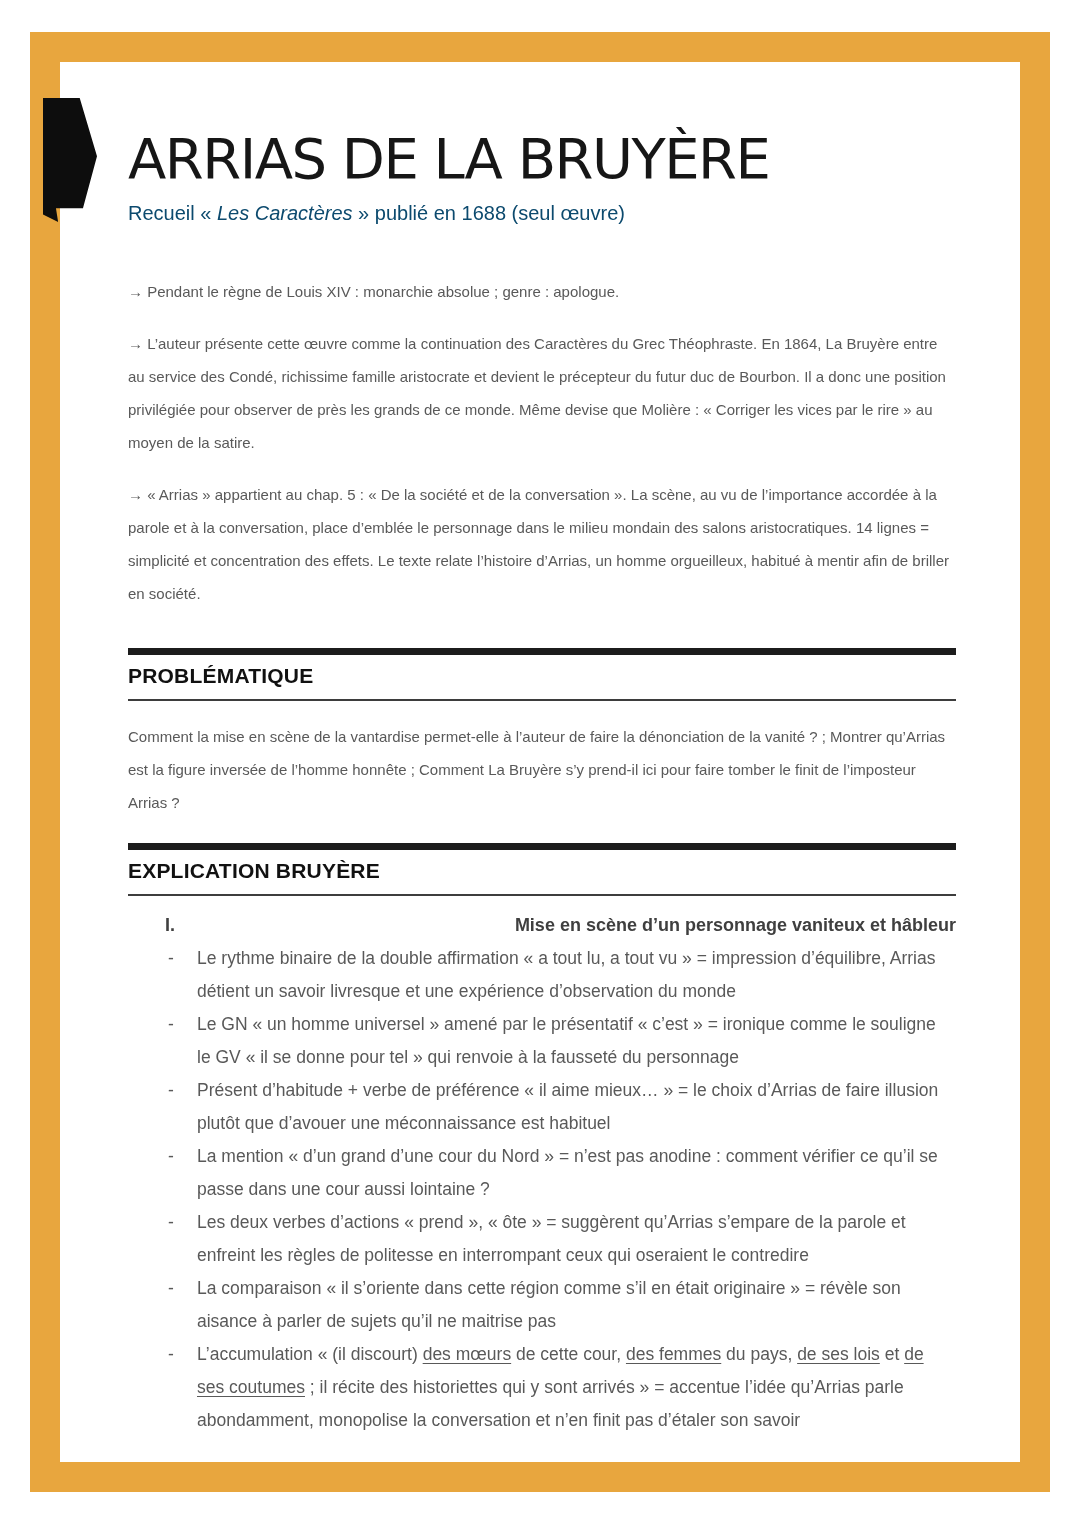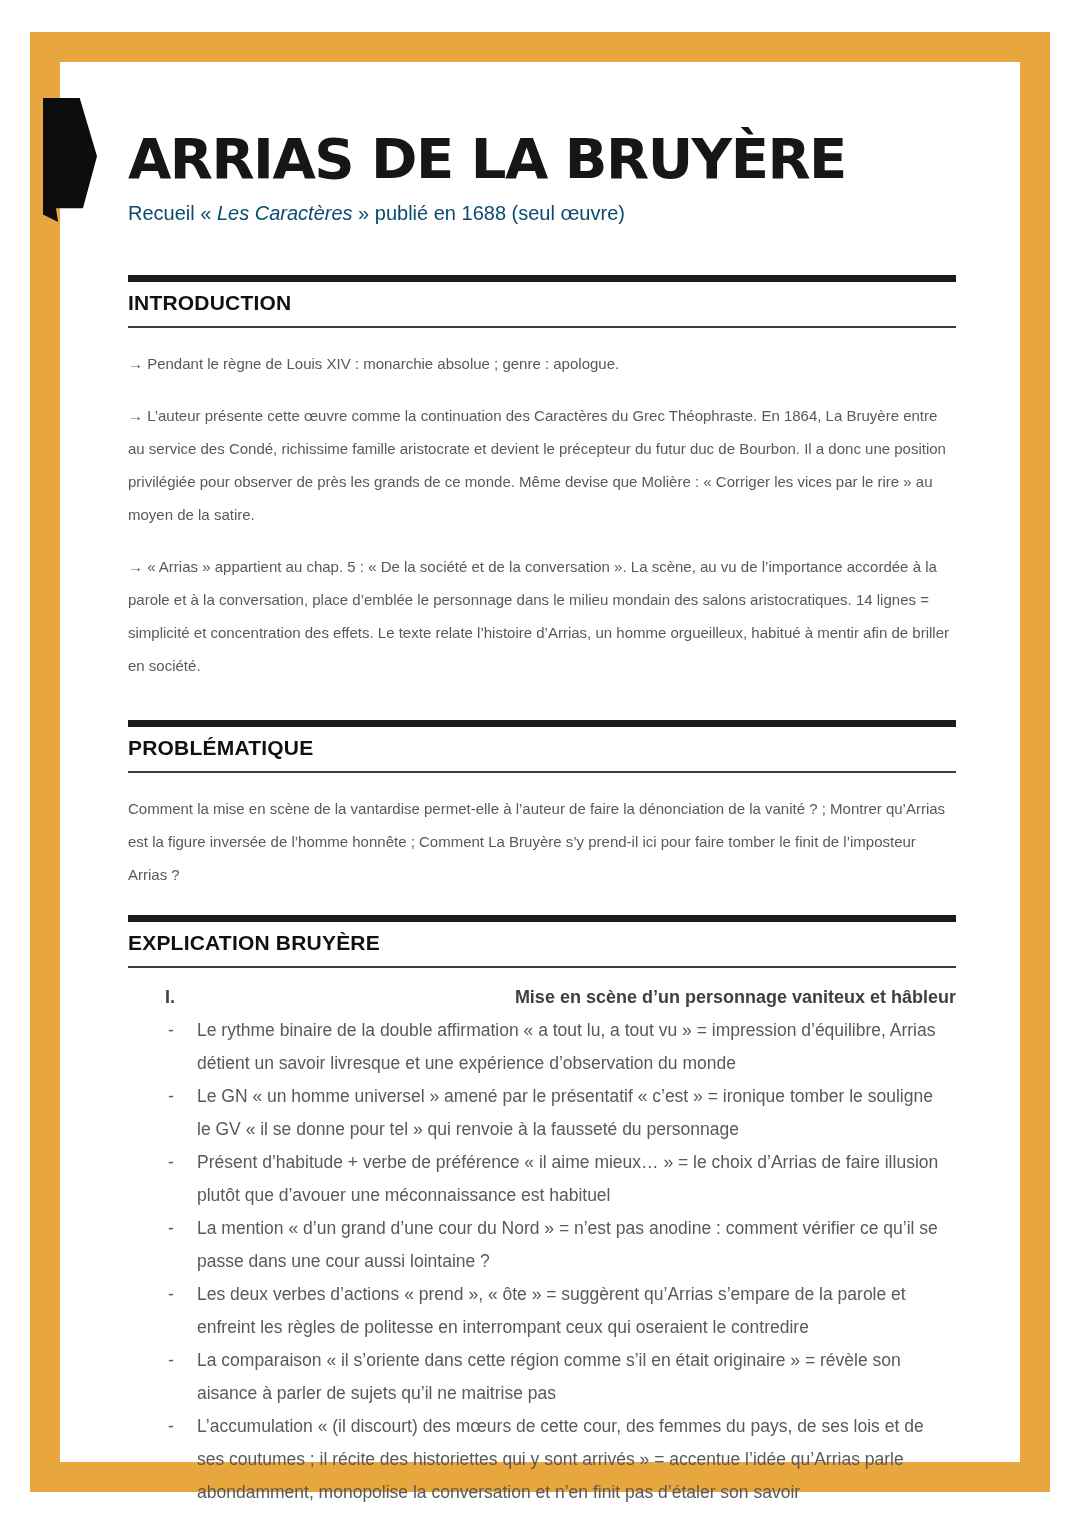--- a/index.html
+++ b/index.html
@@ -25,21 +25,21 @@
   .content {
     position: absolute; left: 62px; top: 64px;
     width: 956px; height: 1399px;
     box-sizing: border-box;
     padding: 0 62px 0 66px;
     z-index: 2;
   }
   h1.title {
     margin: 64px 0 0 0;
     font-family: "DejaVu Sans", "Liberation Sans", sans-serif;
-    font-weight: bold;
+    font-weight: normal;
     font-size: 56px;
     letter-spacing: -1.5px;
     color: #161616;
     line-height: 1.1;
     white-space: nowrap;
   }
   p.subtitle {
     margin: 12px 0 0 0;
     font-size: 20px;
     color: #0c4a6e;
@@ -79,37 +79,34 @@
   .item {
     display: flex;
     margin-left: 40px;
     font-size: 17.5px;
     line-height: 33px;
     color: #595959;
   }
   .item .marker { width: 29px; flex: 0 0 auto; }
   .item .txt { flex: 1; padding-right: 12px; }
   .it { font-style: italic; }
-  .ul { text-underline-offset: 3px; }
+  .ul { text-decoration: underline; text-underline-offset: 3px; }
 </style>
 </head>
 <body>
 
 <div class="page">
   <div class="frame"></div>
   <div class="bookmark"></div>
 
   <div class="content">
     <h1 class="title">ARRIAS DE LA BRUYÈRE</h1>
     <p class="subtitle"><span>Recueil « </span><span class="it">Les Caractères</span><span> » publié en 1688 (seul œuvre)</span></p>
 
     <section class="sec-intro">
-      <div class="sec-head">
-        <h2>INTRODUCTION</h2>
-      </div>
       <p class="para">→ Pendant le règne de Louis XIV : monarchie absolue ; genre : apologue.</p>
       <p class="para">→ L’auteur présente cette œuvre comme la continuation des Caractères du Grec Théophraste. En 1864, La Bruyère entre au service des Condé, richissime famille aristocrate et devient le précepteur du futur duc de Bourbon. Il a donc une position privilégiée pour observer de près les grands de ce monde. Même devise que Molière : « Corriger les vices par le rire » au moyen de la satire.</p>
       <p class="para">→ « Arrias » appartient au chap. 5 : « De la société et de la conversation ». La scène, au vu de l’importance accordée à la parole et à la conversation, place d’emblée le personnage dans le milieu mondain des salons aristocratiques. 14 lignes = simplicité et concentration des effets. Le texte relate l’histoire d’Arrias, un homme orgueilleux, habitué à mentir afin de briller en société.</p>
     </section>
 
     <section class="sec-prob">
       <div class="sec-head">
         <h2>PROBLÉMATIQUE</h2>
       </div>
       <p class="para">Comment la mise en scène de la vantardise permet-elle à l’auteur de faire la dénonciation de la vanité ? ; Montrer qu’Arrias est la figure inversée de l’homme honnête ; Comment La Bruyère s’y prend-il ici pour faire tomber le finit de l’imposteur Arrias ?</p>
@@ -124,21 +121,21 @@
         <span class="part-num">I.</span>
         <span class="part-title">Mise en scène d’un personnage vaniteux et hâbleur</span>
       </div>
 
       <div class="item">
         <span class="marker">-</span>
         <span class="txt">Le rythme binaire de la double affirmation « a tout lu, a tout vu » = impression d’équilibre, Arrias détient un savoir livresque et une expérience d’observation du monde</span>
       </div>
       <div class="item">
         <span class="marker">-</span>
-        <span class="txt">Le GN « un homme universel » amené par le présentatif « c’est » = ironique tomber le souligne le GV « il se donne pour tel » qui renvoie à la fausseté du personnage</span>
+        <span class="txt">Le GN « un homme universel » amené par le présentatif « c’est » = ironique comme le souligne le GV « il se donne pour tel » qui renvoie à la fausseté du personnage</span>
       </div>
       <div class="item">
         <span class="marker">-</span>
         <span class="txt">Présent d’habitude + verbe de préférence « il aime mieux… » = le choix d’Arrias de faire illusion plutôt que d’avouer une méconnaissance est habituel</span>
       </div>
       <div class="item">
         <span class="marker">-</span>
         <span class="txt">La mention « d’un grand d’une cour du Nord » = n’est pas anodine : comment vérifier ce qu’il se passe dans une cour aussi lointaine ?</span>
       </div>
       <div class="item">

